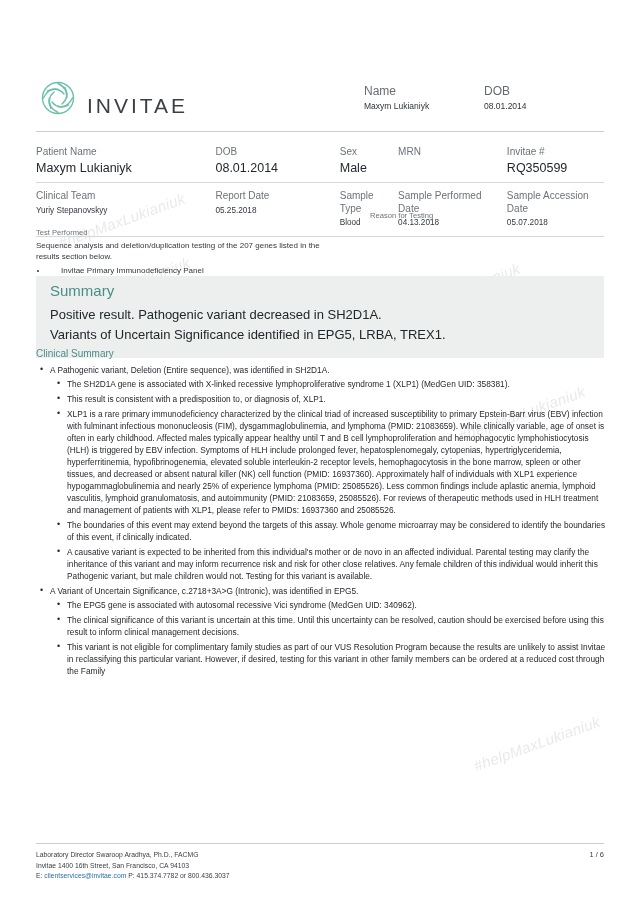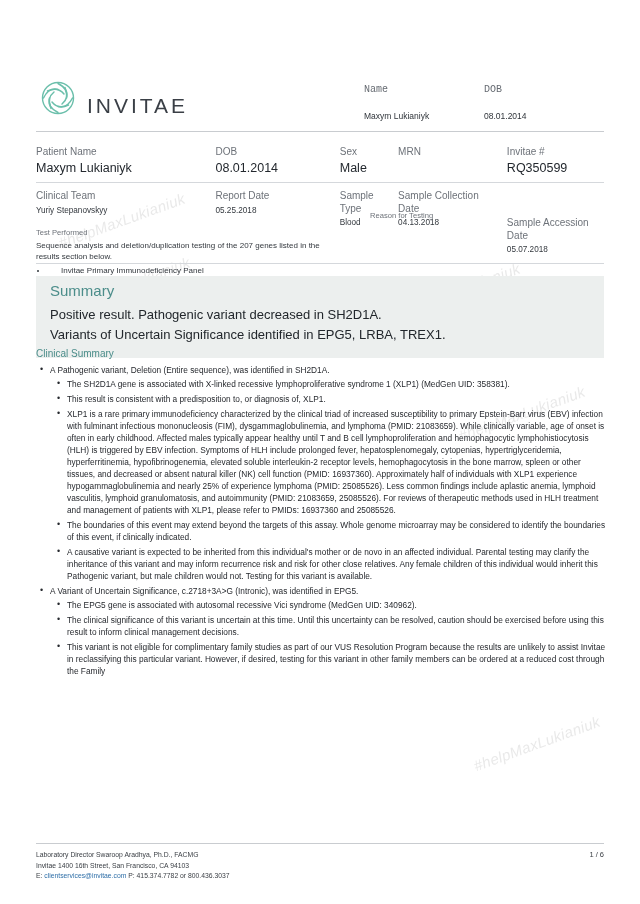--- a/index.html
+++ b/index.html
@@ -64,23 +64,22 @@
     right: 36px;
     top: 84px;
     width: 240px;
     display: flex;
     font-size: 8.5px;
     color: #3f444b;
   }
   .hdr-col { flex: 1; }
   .hdr-lbl {
     color: #666b72;
-    font-size: 10px;
-    margin-bottom: 16px;
-    font-family: Liberation Mono, monospace;
+    font-size: 12px;
+    margin-bottom: 3px;
   }
   .hdr-val { font-size: 8.5px; color: #2f343a; }
 
   .rule {
     position: absolute;
     left: 36px;
     right: 36px;
     height: 1px;
     background: #c9ccd0;
   }
@@ -117,21 +116,21 @@
   }
   .c-name { width: 185px; }
   .c-dob { width: 128px; }
   .c-sex { width: 60px; }
   .c-mrn { width: 112px; }
   .c-inv { width: 100px; }
   .c-team { width: 185px; }
   .c-rdate { width: 128px; }
   .c-stype { width: 60px; }
   .c-scoll { width: 112px; }
-  .c-sacc { width: 100px; margin-top: 27px; }
+  .c-sacc { width: 100px; }
 
   .perf {
     position: absolute;
     left: 36px;
     top: 228px;
     width: 300px;
   }
   .perf .lbl { font-size: 7.6px; color: #6d7279; margin-bottom: 4px; }
   .perf .txt { font-size: 8px; color: #33383e; line-height: 1.35; }
   .perf ul { margin: 3px 0 0 0; padding-left: 12px; }
@@ -306,21 +305,21 @@
       </div>
       <div class="cell c-rdate">
         <div class="lbl">Report Date</div>
         <div class="val-sm">05.25.2018</div>
       </div>
       <div class="cell c-stype">
         <div class="lbl">Sample Type</div>
         <div class="val-sm">Blood</div>
       </div>
       <div class="cell c-scoll">
-        <div class="lbl">Sample Collection Date</div>
+        <div class="lbl">Sample Performed Date</div>
         <div class="val-sm">04.13.2018</div>
       </div>
       <div class="cell c-sacc">
         <div class="lbl">Sample Accession Date</div>
         <div class="val-sm">05.07.2018</div>
       </div>
     </div>
   </div>
 
   <div class="perf">

